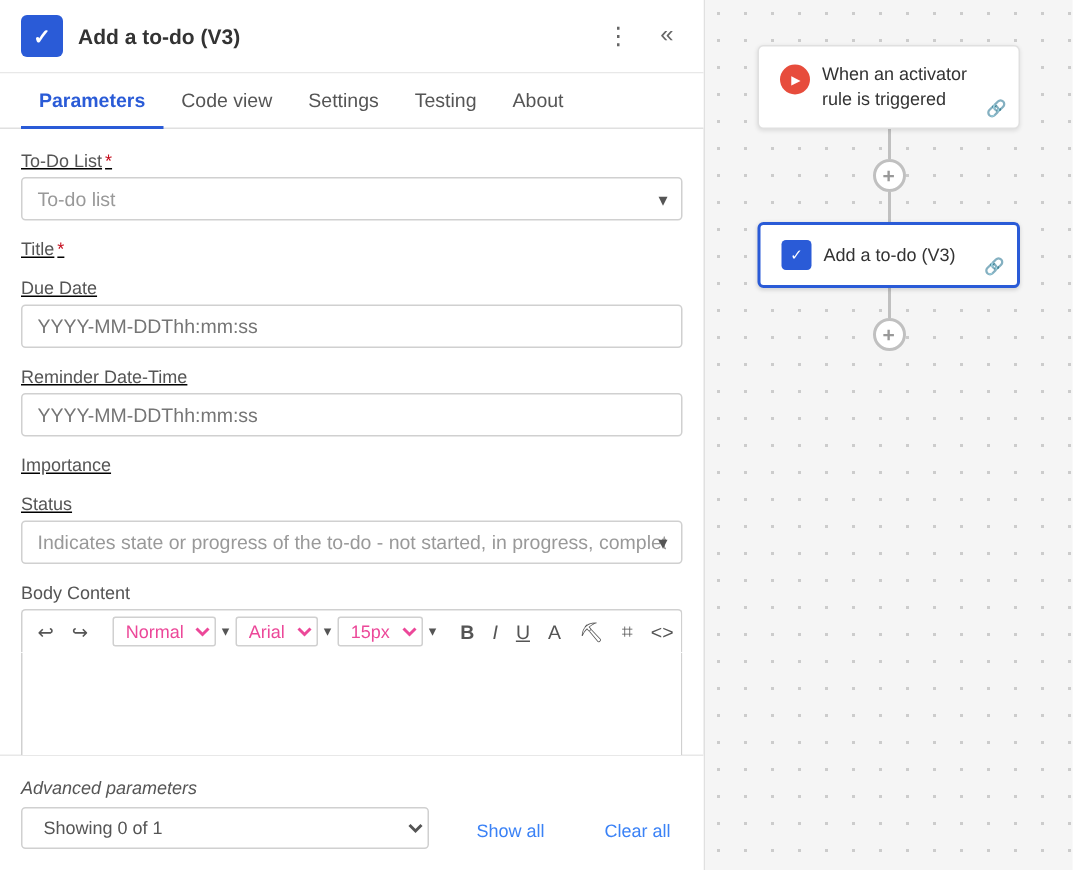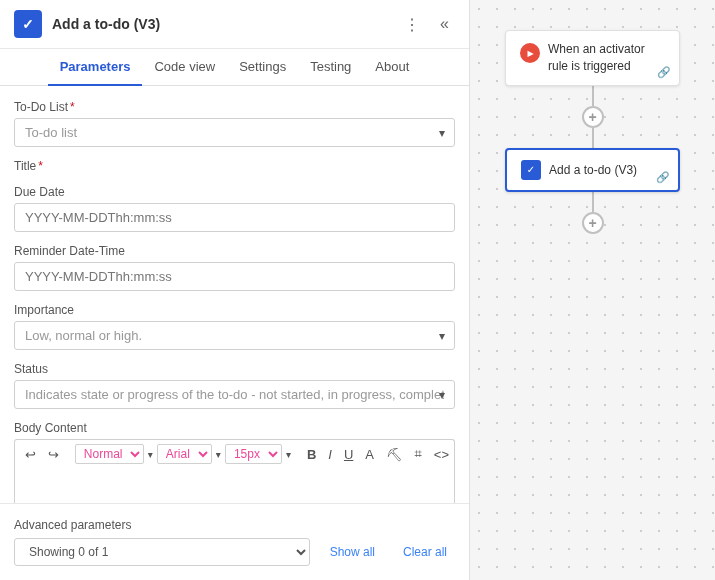--- a/index.html
+++ b/index.html
@@ -72,21 +72,20 @@
       padding: 2px 6px;
       border-radius: 3px;
     }
 
     
     .tabs {
       display: flex;
       border-bottom: 1px solid #e0e0e0;
       padding: 0 14px;
       background: #fff;
-      justify-content: center;
     }
 
     .tab {
       padding: 10px 12px;
       cursor: pointer;
       color: #555;
       font-size: 13px;
       border-bottom: 2px solid transparent;
       margin-bottom: -1px;
     }
@@ -99,20 +98,21 @@
 
     
     .form-content {
       flex: 1;
       overflow-y: auto;
       padding: 14px;
     }
 
     .field-group {
       margin-bottom: 12px;
+      text-decoration: underline;
     }
 
     .field-label {
       font-size: 12px;
       color: #555;
       margin-bottom: 4px;
       display: flex;
       align-items: center;
       gap: 2px;
     }
@@ -226,26 +226,27 @@
     .advanced-section {
       padding: 14px;
       border-top: 1px solid #e8e8e8;
       background: #fff;
     }
 
     .advanced-label {
       font-size: 12px;
       color: #555;
       margin-bottom: 6px;
+      font-style: italic;
     }
 
     .advanced-row {
       display: flex;
-      align-items: center;
-      gap: 12px;
+      align-items: flex-end;
+      gap: 24px;
     }
 
     .advanced-select {
       flex: 1;
       border: 1px solid #d0d0d0;
       border-radius: 3px;
       padding: 5px 10px;
       font-size: 12px;
       color: #555;
       background: #fff;
@@ -446,25 +447,20 @@
       <input type="text" class="field-input placeholder" placeholder="YYYY-MM-DDThh:mm:ss" style="">
     </div>
 
     <div class="field-group">
       <div class="field-label">Reminder Date-Time</div>
       <input type="text" class="field-input placeholder" placeholder="YYYY-MM-DDThh:mm:ss" style="">
     </div>
 
     <div class="field-group">
       <div class="field-label">Importance</div>
-      <div class="select-wrapper">
-        <select class="field-select">
-          <option value="">Low, normal or high.</option>
-        </select>
-      </div>
     </div>
 
     <div class="field-group">
       <div class="field-label">Status</div>
       <div class="select-wrapper">
         <select class="field-select">
           <option value="">Indicates state or progress of the to-do - not started, in progress, completed, waiting on o...</option>
         </select>
       </div>
     </div>

